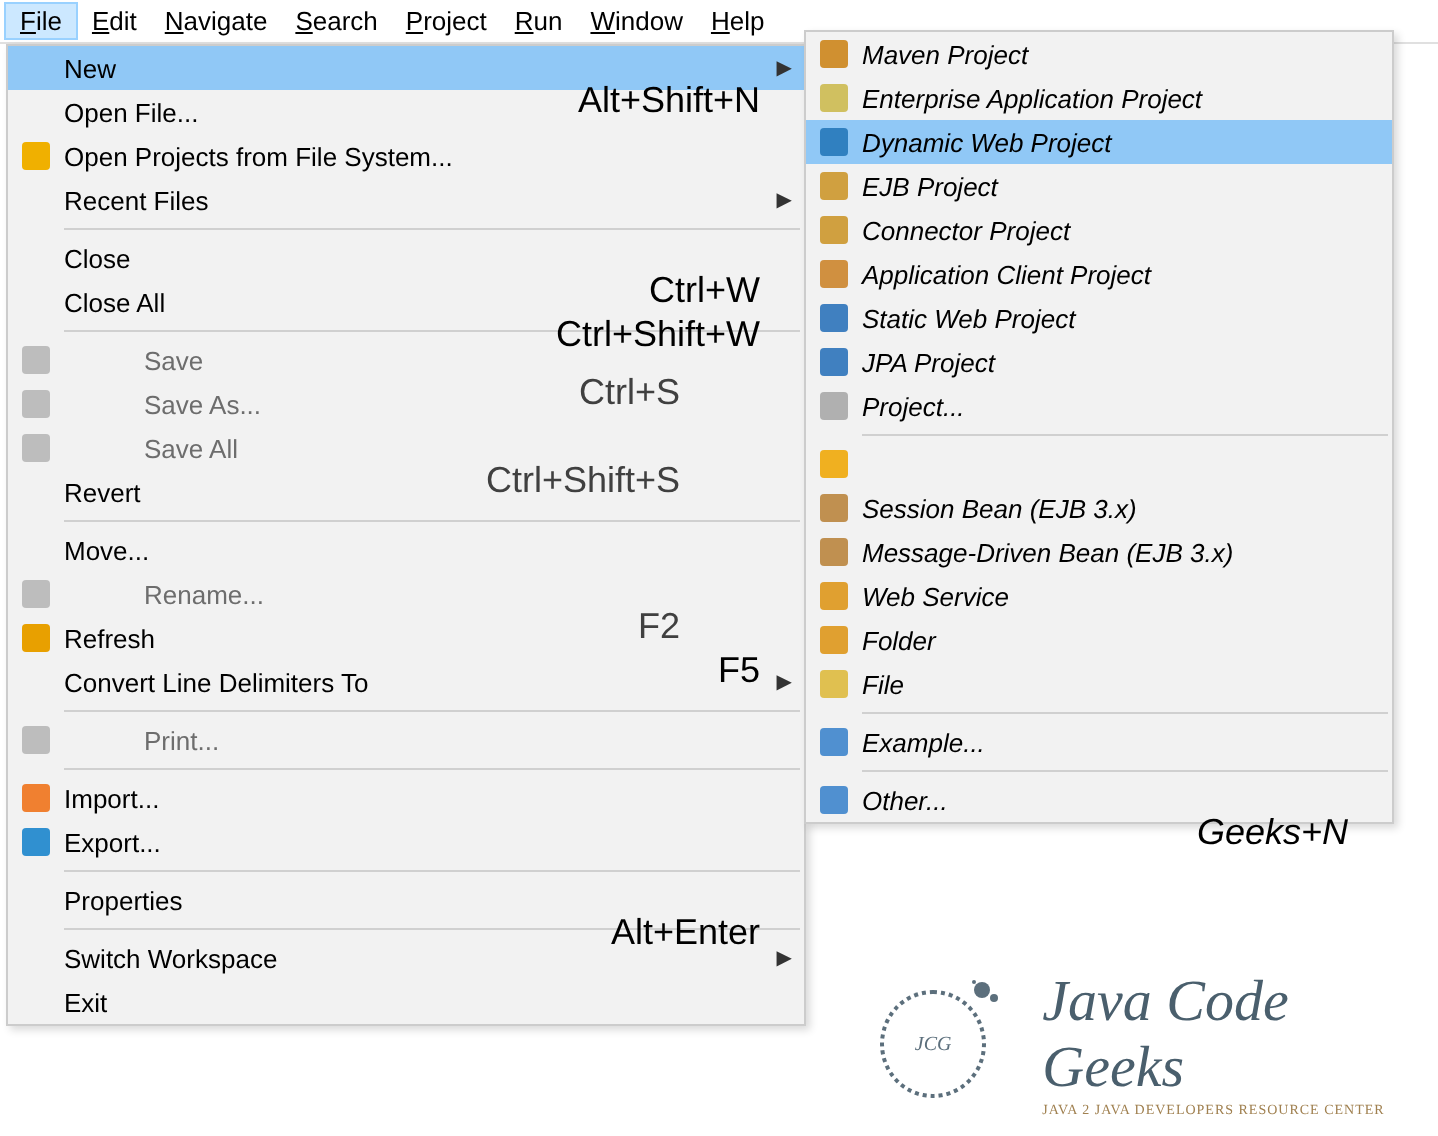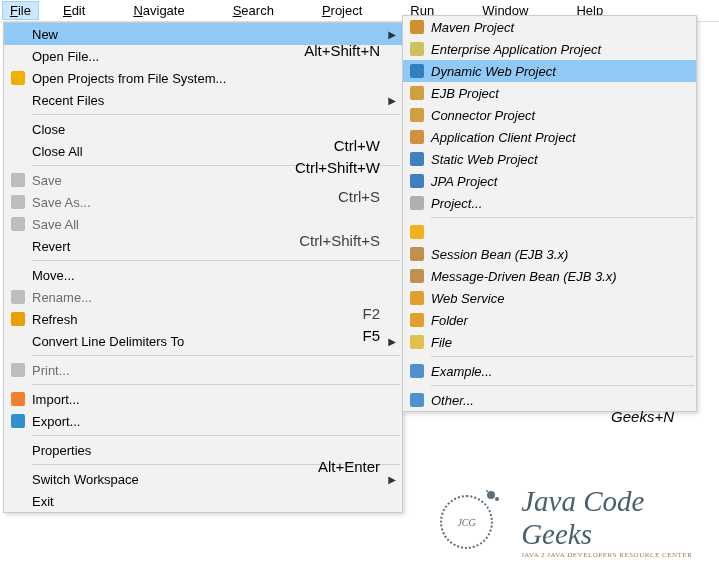--- a/index.html
+++ b/index.html
@@ -15,21 +15,21 @@
   }
   .menubar {
     display: flex;
     height: 22px;
     border-bottom: 1px solid #e0e0e0;
     align-items: center;
     padding: 0 2px;
     background: #fff;
   }
   .menubar-item {
-    padding: 2px 24px;
+    padding: 2px 7px;
     cursor: default;
   }
   .menubar-item.active {
     background: #cce8ff;
     border: 1px solid #99d1ff;
     padding: 1px 7px;
   }
   .mn { text-decoration: underline; }
   .dropdown {
     position: absolute;
@@ -49,32 +49,32 @@
     font-style: italic;
   }
   .menu-item {
     display: flex;
     align-items: center;
     height: 22px;
     padding: 0 6px 0 4px;
     cursor: default;
   }
   .menu-item.highlighted { background: #90c8f6; }
-  .menu-item.disabled { color: #6d6d6d; }
+  .menu-item.disabled { color: #6d6d6d; gap: 40px; }
   .menu-icon {
     width: 20px;
     height: 16px;
     display: flex;
     align-items: center;
     justify-content: center;
     flex-shrink: 0;
     font-size: 11px;
   }
   .menu-label { flex: 1; padding-left: 4px; }
-  .menu-accel { color: #000; padding-right: 4px; font-size: 15px; margin-top: 32px; }
+  .menu-accel { color: #000; padding-right: 4px; font-size: 18px; margin-top: 32px; }
   .menu-item.disabled .menu-accel { color: #404040; }
   .menu-arrow { width: 12px; text-align: right; font-size: 10px; color: #333; }
   .menu-sep {
     height: 1px;
     background: #d0d0d0;
     margin: 3px 2px 3px 28px;
   }
   .watermark {
     position: absolute;
     top: 485px;

